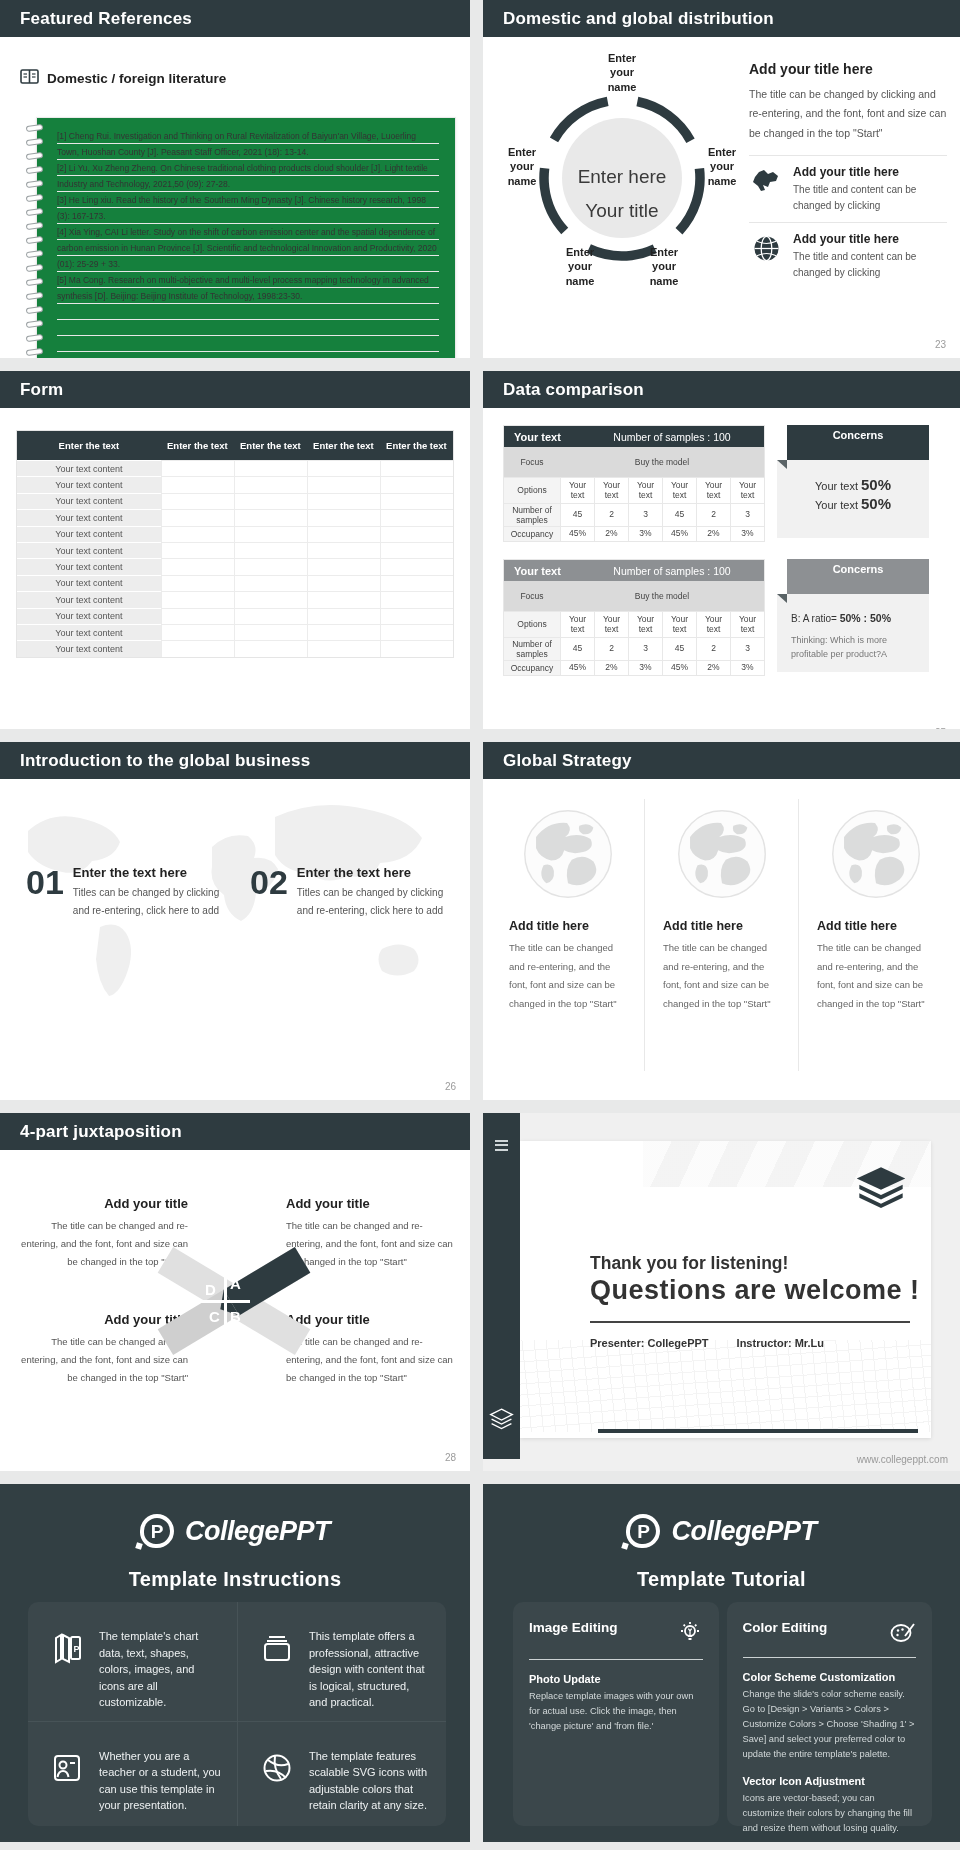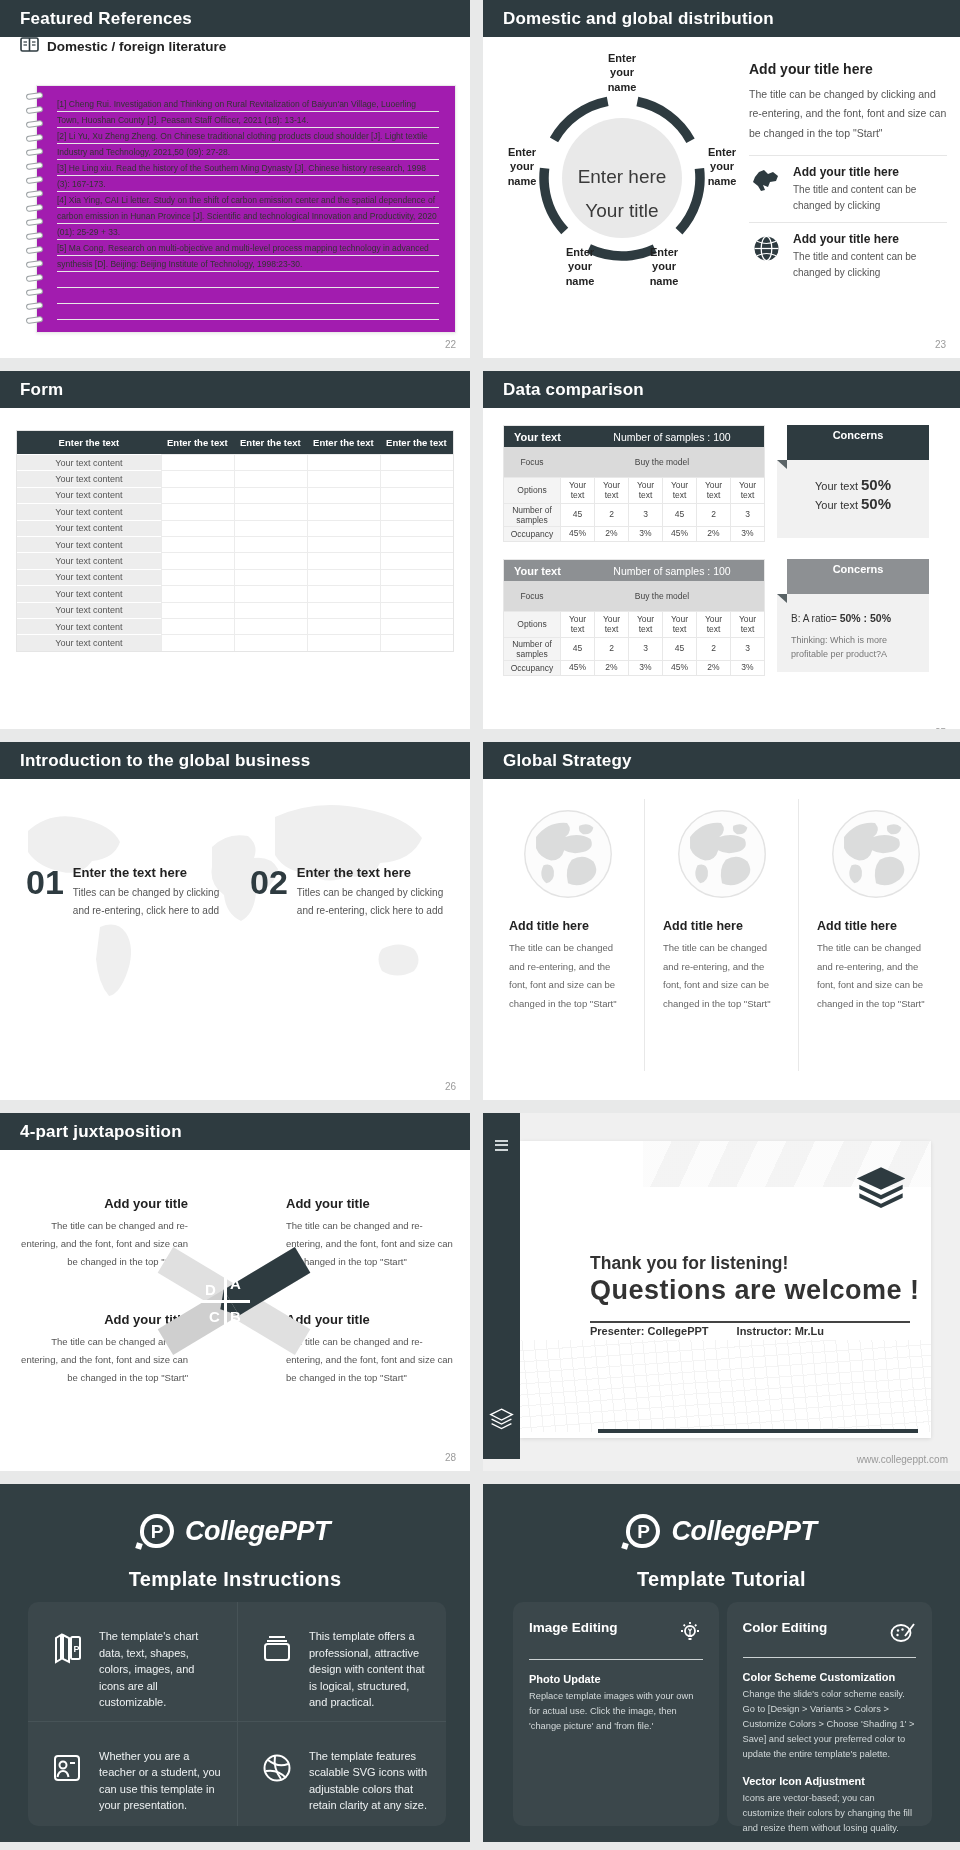--- a/index.html
+++ b/index.html
@@ -4,22 +4,22 @@
 <style>
 *{box-sizing:border-box;margin:0;padding:0}
 body{width:960px;background:#e8e9e9;font-family:"Liberation Sans",sans-serif;-webkit-font-smoothing:antialiased}
 .grid{display:grid;grid-template-columns:470px 477px;column-gap:13px;grid-template-rows:repeat(5,358px);row-gap:13px;padding-bottom:8px}
 .slide{background:#fff;position:relative;overflow:hidden}
 .bar{height:37px;background:#2e3b40;color:#fff;font-size:17px;font-weight:bold;line-height:37px;padding-left:20px;letter-spacing:.2px}
 .content{position:relative;height:321px}
 .pg{position:absolute;right:14px;bottom:8px;font-size:10px;color:#9b9b9b}
 
 
-.lit-head{display:flex;align-items:center;gap:8px;margin:0 0 0 20px;font-size:13.5px;font-weight:bold;color:#222}
-.refbox{position:absolute;left:36px;top:48px;right:14px;height:248px;background:#a21caf;border:1px solid #eaeaea;box-shadow:0 1px 3px rgba(0,0,0,.08)}
+.lit-head{display:flex;align-items:center;gap:8px;margin:32px 0 0 20px;font-size:13.5px;font-weight:bold;color:#222}
+.refbox{position:absolute;left:36px;top:48px;right:14px;height:248px;background:#15803d;border:1px solid #eaeaea;box-shadow:0 1px 3px rgba(0,0,0,.08)}
 .reftext{height:100%;padding:10px 16px 8px 20px;font-size:8.5px;color:#333;line-height:16px;background:repeating-linear-gradient(to bottom,transparent 0 15px,#e7e7e7 15px 16px);background-origin:content-box;background-clip:content-box}
 .reftext p{margin:0}
 .coils{position:absolute;left:26px;top:56px;display:flex;flex-direction:column;gap:8px}
 .coil{width:17px;height:6px;border:1.5px solid #9aa0a2;border-radius:3px;background:#fdfdfd;transform:rotate(-7deg)}
 
 
 .diagram{position:absolute;left:14px;top:12px;width:250px;height:258px}
 .diagram svg{position:absolute;left:25px;top:29px}
 .cn{position:absolute;left:50%;top:56%;transform:translate(-50%,-50%);text-align:center;font-size:19px;color:#3a3a3a;line-height:1.75;white-space:nowrap}
 .node{position:absolute;width:50px;text-align:center;font-size:11px;font-weight:bold;color:#222;line-height:1.3}
@@ -31,21 +31,21 @@
 .dg-right{position:absolute;left:266px;top:24px;width:198px}
 .dg-right h3{font-size:14px;color:#222;margin-bottom:8px}
 .dg-right .lead{font-size:10.5px;color:#555;line-height:1.85;padding-bottom:12px}
 .dg-item{border-top:1px solid #e6e6e6;padding:9px 0 8px;display:flex;gap:10px;align-items:flex-start}
 .dg-item .ic{flex:none;width:34px;display:flex;justify-content:center;padding-top:3px}
 .dg-item h4{font-size:12px;color:#222;margin-bottom:3px}
 .dg-item p{font-size:10px;color:#555;line-height:1.6}
 
 
 .f-table{margin:22px 16px 0;border:1px solid #e5e5e5}
-.f-head{display:flex;background:#2e3b40;color:#fff;font-weight:bold;height:23px;align-items:center;text-align:center;font-size:9.5px}
+.f-head{display:flex;background:#2e3b40;color:#fff;font-weight:bold;height:29px;align-items:center;text-align:center;font-size:9.5px}
 .fh1{width:33%}.fh{width:16.75%}
 .f-row{display:flex;height:16.4px;font-size:9px;color:#555}
 .fc1{width:33%;background:#ededed;border-top:1px solid #fff;display:flex;align-items:center;justify-content:center}
 .fc{width:16.75%;border-top:1px solid #ececec;border-left:1px solid #ececec}
 
 
 .d-group{display:flex;margin:17px 0 0 20px;gap:12px;align-items:flex-start}
 .d-table{width:262px;border:1px solid #e7e7e7;font-size:8.5px;color:#444}
 .d-head{display:flex;height:21px;color:#fff;align-items:center}
 .d-head.dark{background:#2e3b40}.d-head.gray{background:#8d9093}
@@ -109,21 +109,21 @@
 .burger{position:absolute;left:12px;top:24px}
 .burger i{display:block;width:13px;height:2px;background:#cfd6d8;margin:2.5px 0}
 .strip-logo{position:absolute;left:5px;top:294px}
 .card{position:absolute;left:37px;top:28px;width:411px;height:297px;background:#fff;box-shadow:0 1px 4px rgba(0,0,0,.1)}
 .streaks{position:absolute;left:30%;top:0;right:0;height:46px;background:repeating-linear-gradient(115deg,#fafafa 0 26px,#efefef 26px 52px);opacity:.7}
 .mesh{position:absolute;left:0;right:0;bottom:6px;height:92px;background:repeating-linear-gradient(84deg,transparent 0 11px,#ececec 11px 12px),repeating-linear-gradient(-4deg,transparent 0 10px,#eeeeee 10px 11px);opacity:.6}
 .books{position:absolute;right:24px;top:24px}
 .ty-line1{position:absolute;left:70px;top:112px;font-size:17.5px;font-weight:bold;color:#333}
 .ty-line2{position:absolute;left:70px;top:134px;font-size:27px;font-weight:bold;color:#333;letter-spacing:.5px}
 .ty-rule{position:absolute;left:70px;top:180px;width:320px;height:1.5px;background:#444}
-.ty-pres{position:absolute;left:70px;top:184px;font-size:11px;font-weight:bold;color:#333;display:flex;gap:28px}
+.ty-pres{position:absolute;left:70px;top:196px;font-size:11px;font-weight:bold;color:#333;display:flex;gap:28px}
 .ty-bar{position:absolute;left:78px;top:288px;width:320px;height:3.5px;background:#2e3b40}
 .ty-web{position:absolute;right:12px;bottom:6px;font-size:10px;color:#999}
 
 
 .panel{background:#323f43;position:relative;color:#fff}
 .brand{display:flex;align-items:center;justify-content:center;gap:11px;padding-top:30px}
 .pmark{width:34px;height:34px;border:4px solid #fff;border-radius:50% 50% 50% 46%;color:#fff;font-weight:bold;font-size:19px;text-align:center;line-height:27px;position:relative}
 .pmark::after{content:"";position:absolute;left:-8px;bottom:-5px;width:6px;height:6px;background:#fff;transform:rotate(18deg)}
 .brand-name{font-size:27px;font-weight:bold;font-style:italic;letter-spacing:-.5px}
 .panel h2{text-align:center;font-size:20px;margin-top:20px;letter-spacing:.3px}

